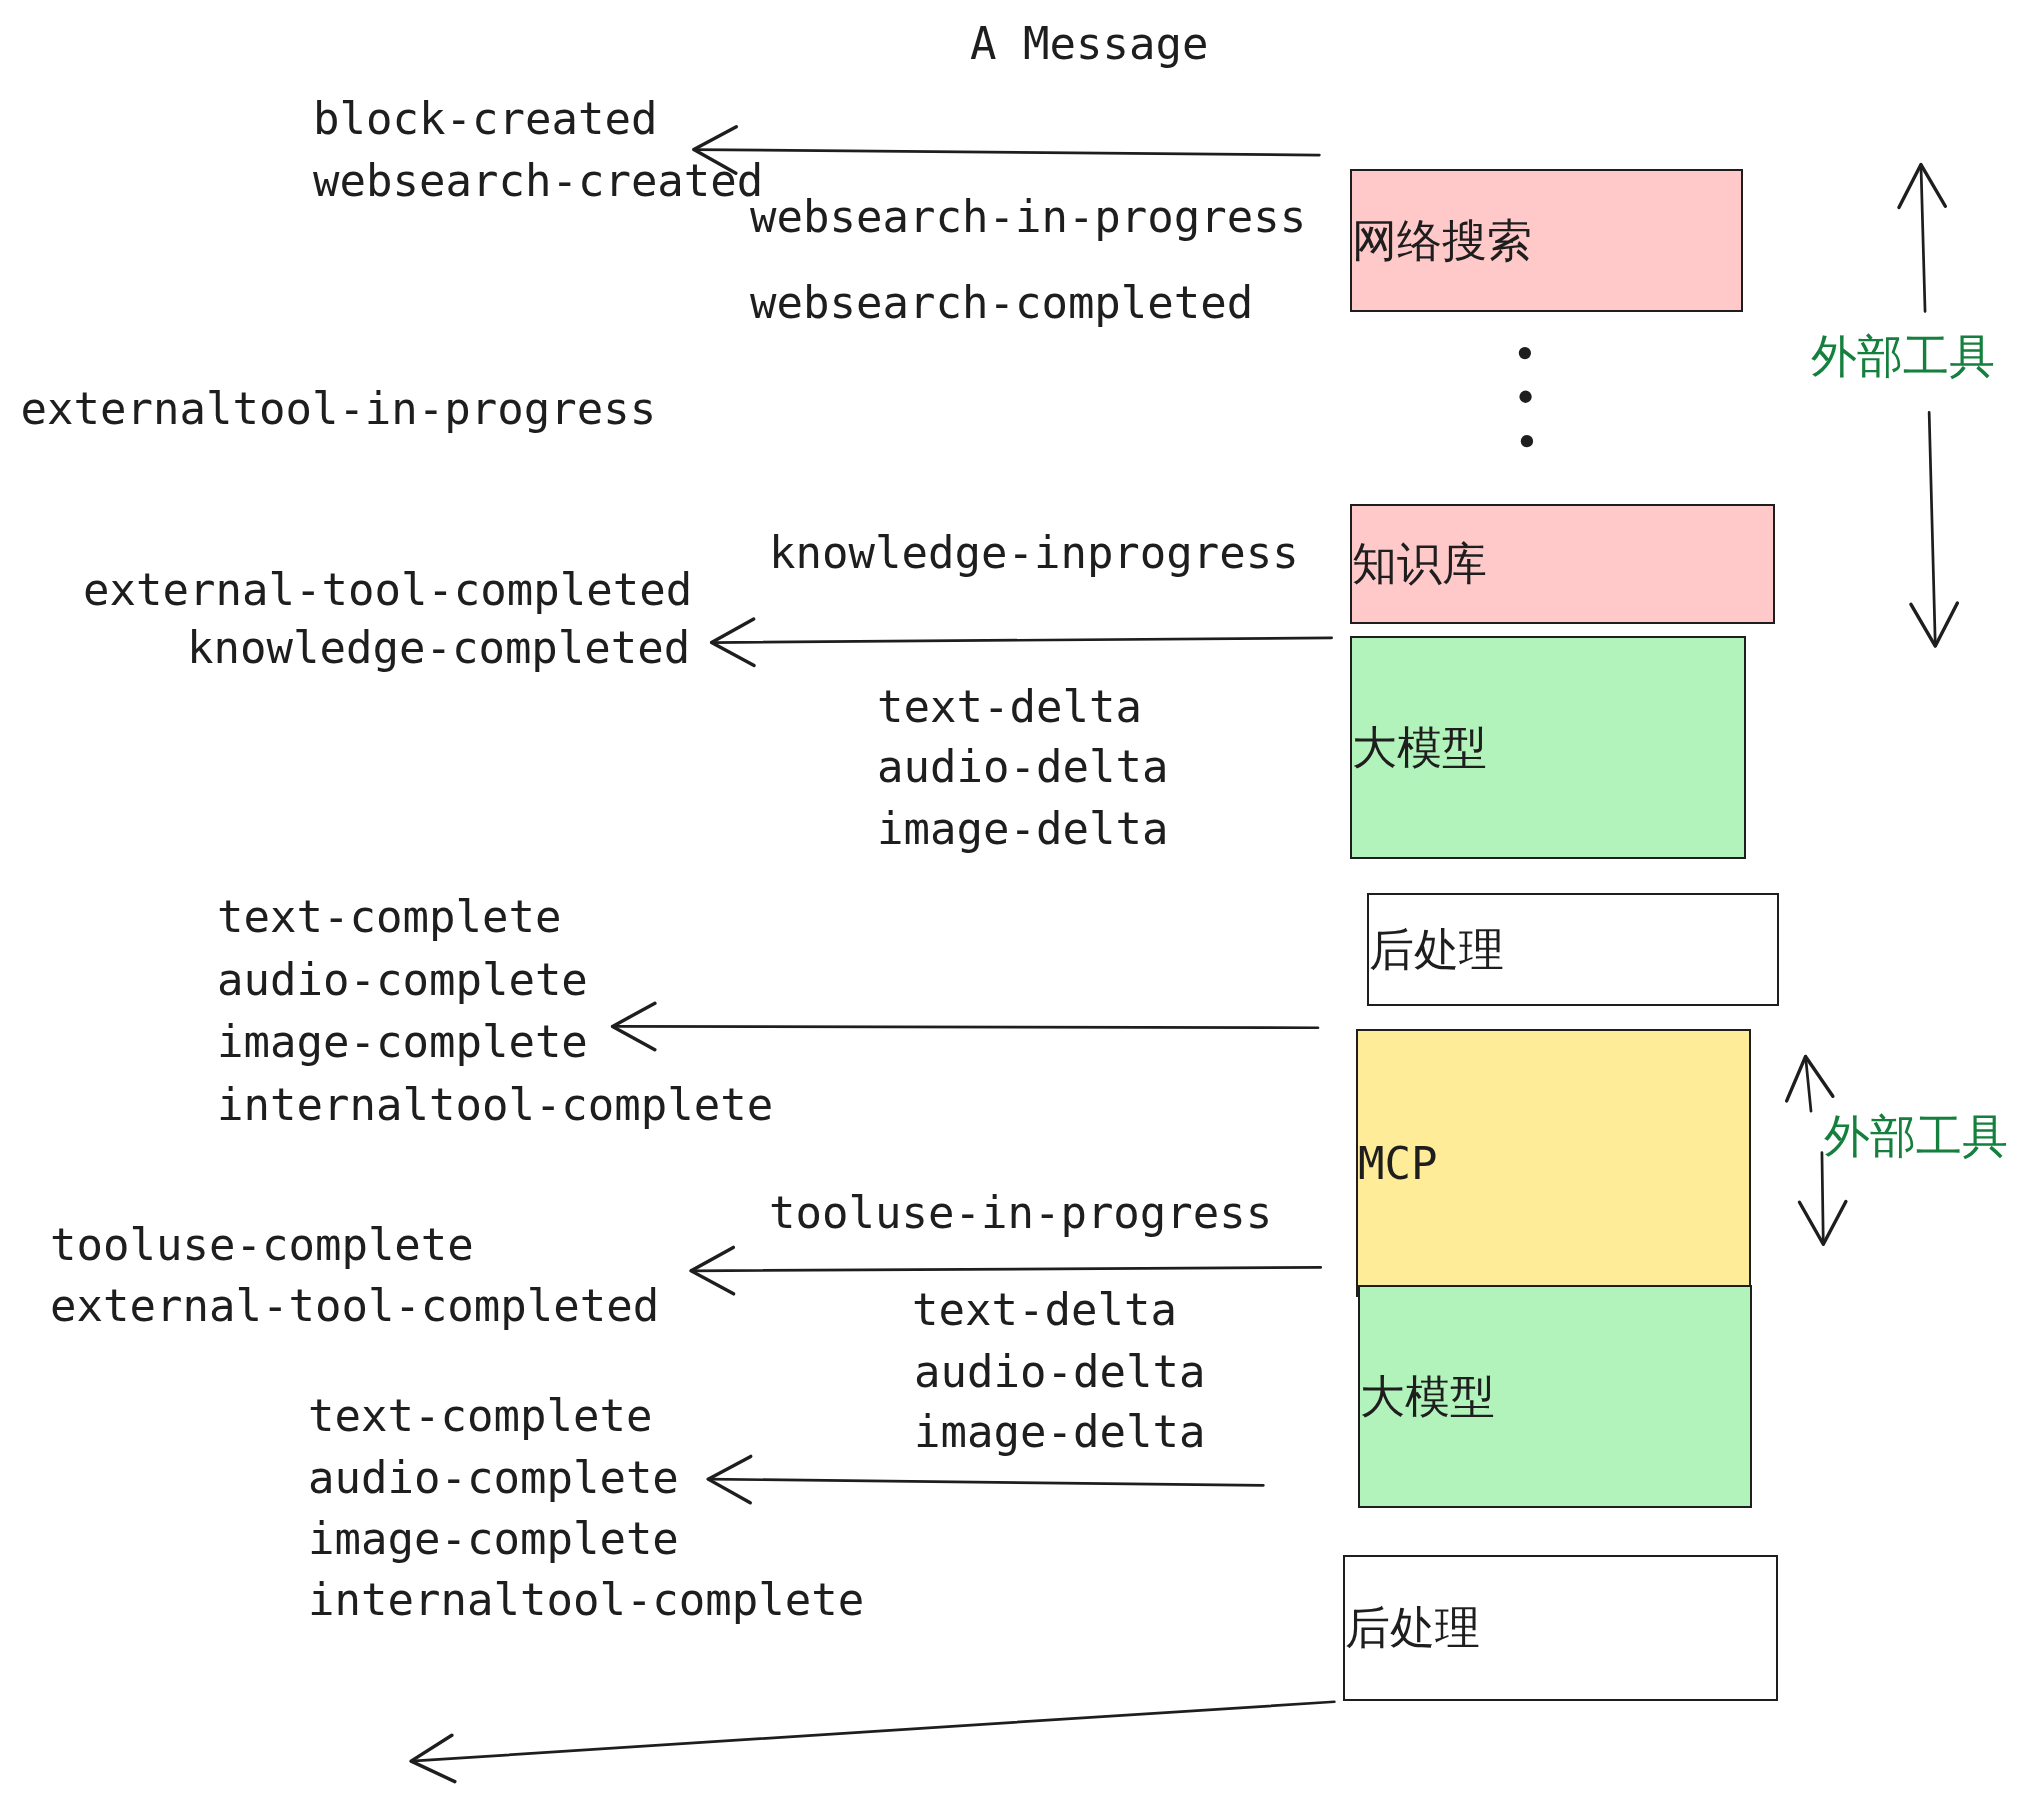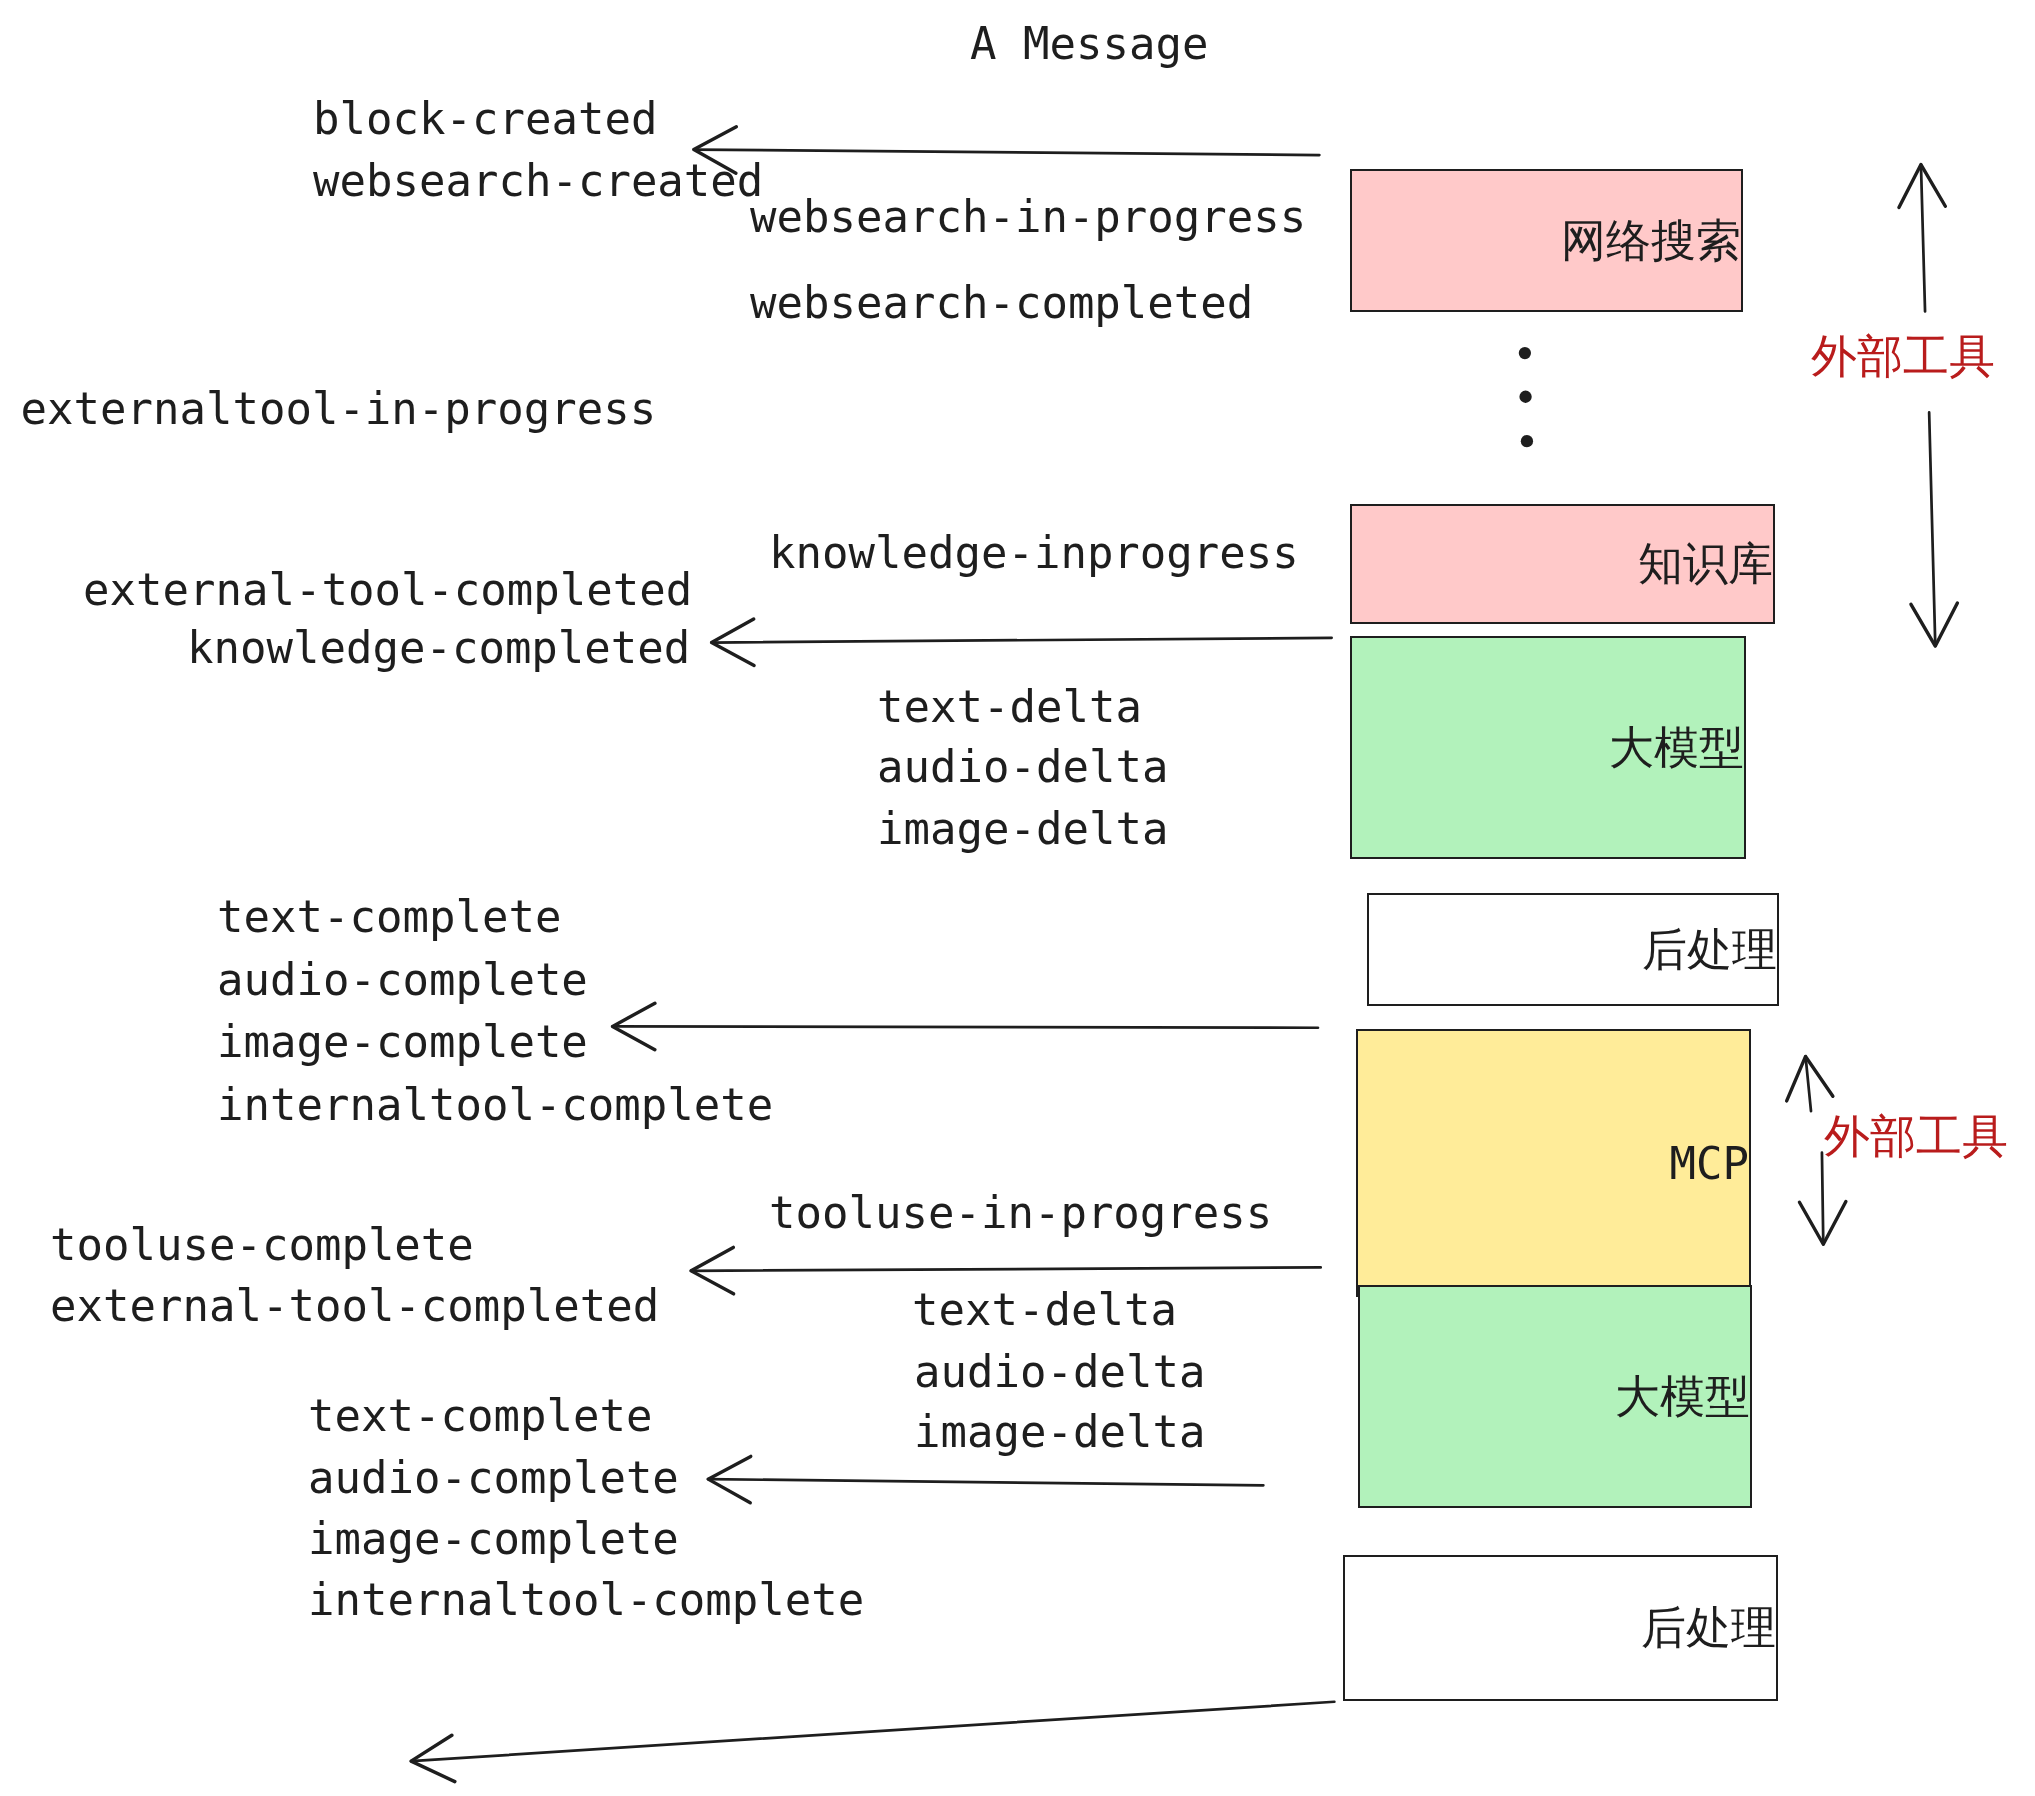--- a/index.html
+++ b/index.html
@@ -22,39 +22,39 @@
     position:absolute;
     font-family:"DejaVu Sans Mono","Liberation Mono",monospace;
     font-size:44px;
     white-space:nowrap;
     color:#1e1e1e;
   }
   .node{
     position:absolute;
     box-sizing:border-box;
     border:2.7px solid #1e1e1e;
-    display:flex;align-items:center;justify-content:flex-end;padding-left:28px;
+    display:flex;align-items:center;justify-content:flex-start;
   }
   .cn{
     font-family:"DejaVu Sans","Liberation Sans",sans-serif;
     font-size:45px;
     color:#1e1e1e;
     white-space:nowrap;
   }
   .mono{
     font-family:"DejaVu Sans Mono","Liberation Mono",monospace;
     font-size:44px;
     color:#1e1e1e;
     white-space:nowrap;
   }
   .ann{
     position:absolute;
     font-family:"DejaVu Sans","Liberation Sans",sans-serif;
     font-size:46px;
-    color:#b91c1c;
+    color:#15803d;
     white-space:nowrap;
   }
   #arrows{
     position:absolute;left:0;top:0;width:2035px;height:1796px;
     pointer-events:none;
   }
 </style>
 </head>
 <body>
 

